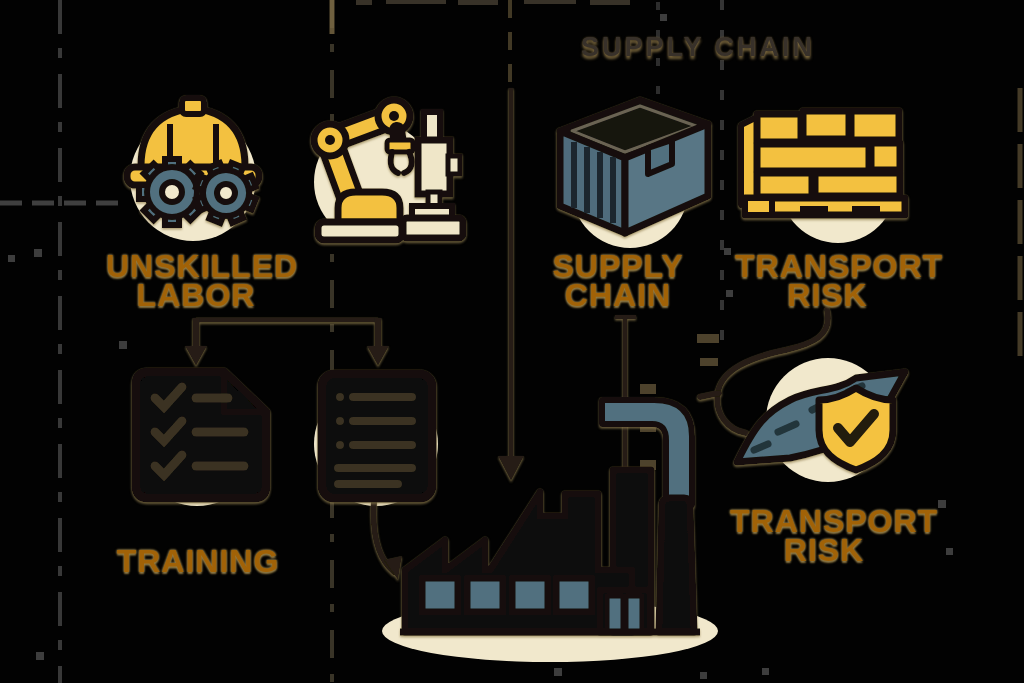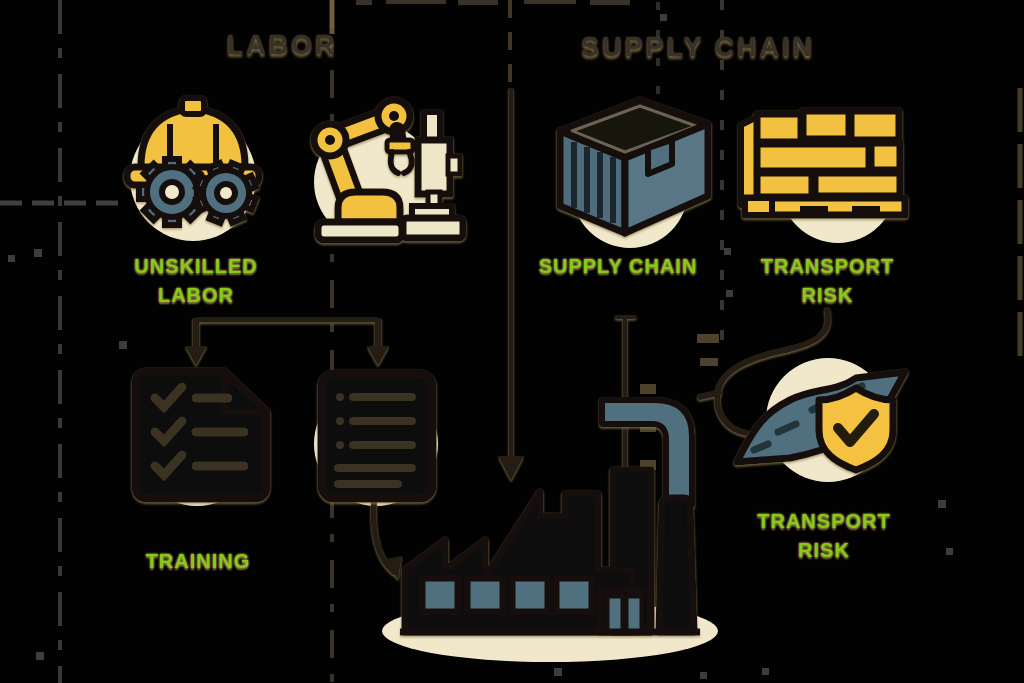--- a/index.html
+++ b/index.html
@@ -1,20 +1,20 @@
 <!DOCTYPE html>
 <html><head>
 <meta charset="utf-8">
 <style>
   html,body{margin:0;padding:0;background:#020202;}
   #stage{position:relative;width:1024px;height:683px;overflow:hidden;
          font-family:"Liberation Sans",sans-serif;filter:blur(0.3px);}
   #scene{position:absolute;left:0;top:0;}
   .lbl{position:absolute;text-align:center;font-weight:bold;text-transform:uppercase;
-       color:#84cc16;font-size:20px;line-height:29px;letter-spacing:1px;
+       color:#a16207;font-size:32px;line-height:29px;letter-spacing:1px;
        text-shadow:0 2px 2px rgba(150,126,72,.95),0 -1px 2px rgba(150,126,72,.55),
                    1px 0 2px rgba(150,126,72,.6),-1px 0 2px rgba(150,126,72,.6);}
   .heading{position:absolute;text-align:center;font-weight:bold;text-transform:uppercase;
        color:#38312a;font-size:27px;letter-spacing:3px;
        text-shadow:0 3px 3px rgba(140,118,70,.85),0 0 2px rgba(140,118,70,.6);}
 </style>
 </head>
 <body>
 
 <div id="stage">
@@ -252,21 +252,20 @@
     </g>
 
     <rect x="600" y="590" width="50" height="42" fill="#0B0A08" stroke-width="7"></rect>
     <rect x="607" y="596" width="16" height="36" fill="#51707F" stroke-width="5"></rect>
     <rect x="626" y="596" width="16" height="36" fill="#51707F" stroke-width="5"></rect>
 
     <line x1="400" y1="632" x2="700" y2="632" stroke-width="7"></line>
   </g>
 </svg>
 
-<div class="heading" style="left:182px;top:30px;width:200px;">LABOR</div>
 <div class="heading" style="left:548px;top:32px;width:300px;">SUPPLY CHAIN</div>
 
 <div class="lbl" style="left:106px;top:252px;width:180px;">UNSKILLED LABOR</div>
 <div class="lbl" style="left:528px;top:252px;width:180px;">SUPPLY CHAIN</div>
 <div class="lbl" style="left:735px;top:252px;width:185px;">TRANSPORT RISK</div>
 <div class="lbl" style="left:108px;top:511px;width:180px;margin-top:36px;">TRAINING</div>
 <div class="lbl" style="left:730px;top:507px;width:188px;">TRANSPORT RISK</div>
 
 </div>
 

